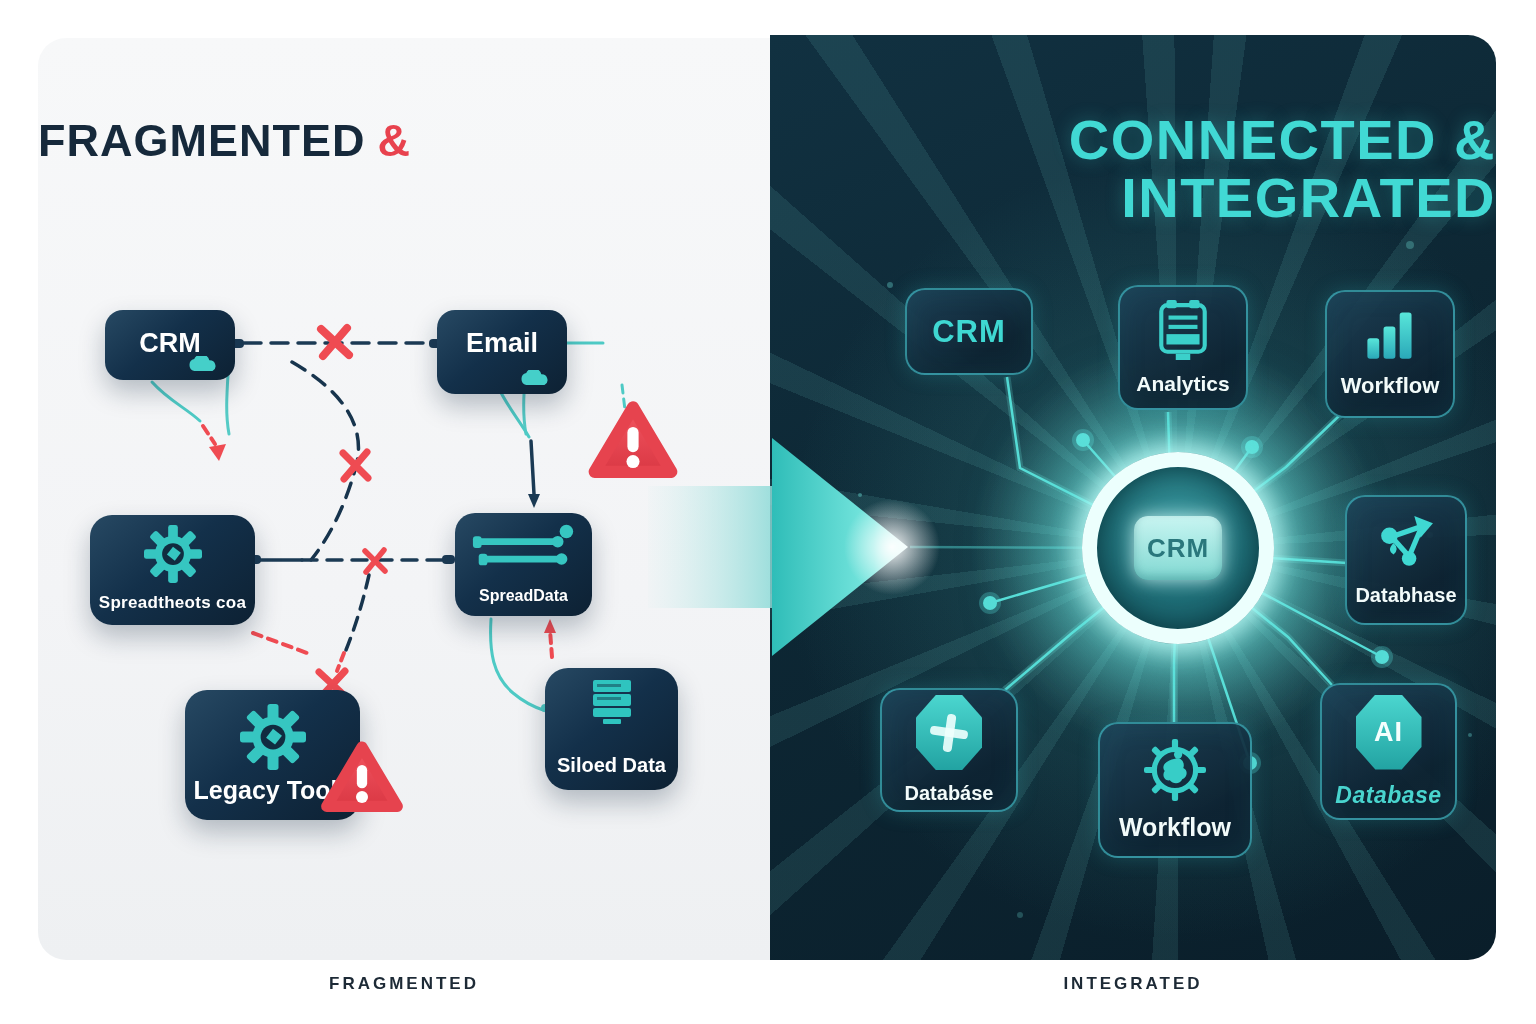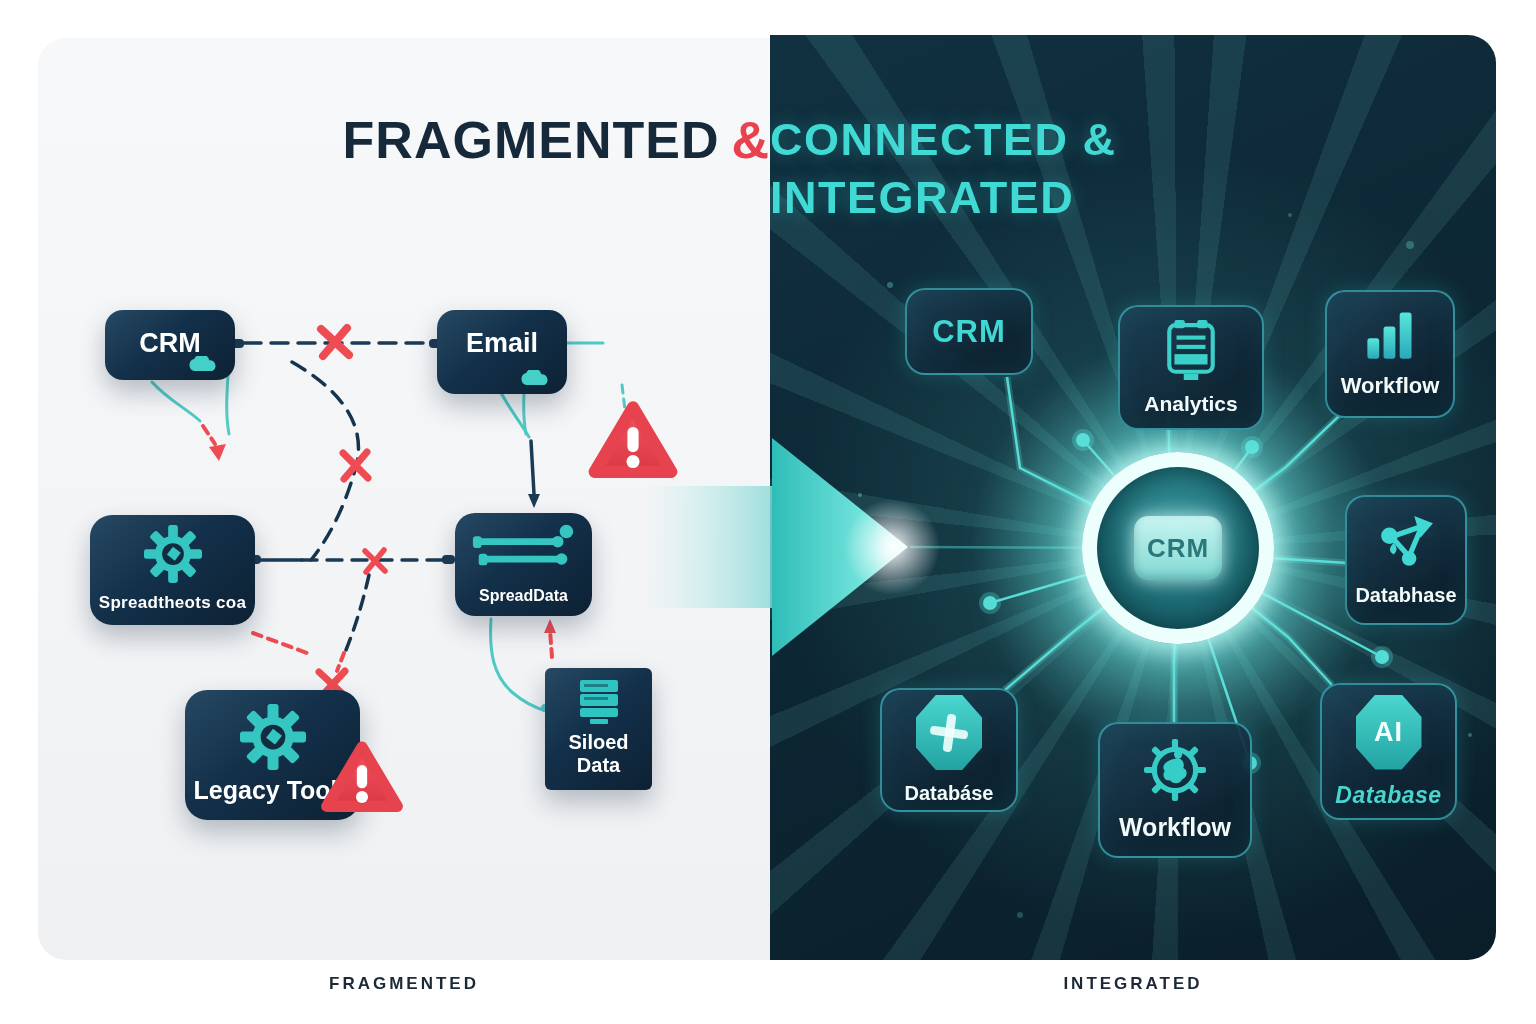--- a/index.html
+++ b/index.html
@@ -16,68 +16,68 @@
       linear-gradient(155deg,#113141 0%,#0d2734 45%,#0a1e2a 100%);
     border-radius:0 28px 28px 0; overflow:hidden; z-index:1; }
   .right-panel::before { content:''; position:absolute; inset:0;
     background:repeating-conic-gradient(from 4deg at 408px 513px,
       rgba(130,235,228,0.10) 0deg 3.6deg, rgba(130,235,228,0) 3.6deg 16deg); }
   .right-panel::after { content:''; position:absolute; inset:0;
     background:radial-gradient(circle at 408px 513px, rgba(200,255,250,0.30) 0%,
       rgba(90,210,205,0.12) 150px, rgba(0,0,0,0) 390px); }
 
   
-  .lp-title { position:absolute; left:0; top:74px; width:100%; text-align:right;
-    font-size:52px; font-weight:800; letter-spacing:1px; line-height:57px; color:#16293b; z-index:4;}
+  .lp-title { position:absolute; left:0; top:74px; width:100%; text-align:left;
+    font-size:45px; font-weight:800; letter-spacing:1px; line-height:57px; color:#16293b; z-index:4;}
   .lp-title .amp { color:#e8424e; margin-left:12px; }
   .lp-title .line2 { color:#e8424e; display:block; }
-  .rp-title { position:absolute; left:0; top:76px; width:100%; text-align:left;
-    font-size:45px; font-weight:800; letter-spacing:1.5px; line-height:58px; color:#41d9d4;
+  .rp-title { position:absolute; left:0; top:76px; width:100%; text-align:right;
+    font-size:56px; font-weight:800; letter-spacing:1.5px; line-height:58px; color:#41d9d4;
     text-shadow:0 0 18px rgba(60,210,205,0.35); z-index:4; }
 
   
   .node { position:absolute; border-radius:18px; z-index:11;
     background:linear-gradient(140deg,#274963 0%,#13304a 45%,#0d2133 100%);
     box-shadow:0 12px 26px rgba(18,40,62,0.28); color:#fff; font-weight:700; }
   .node .label { position:absolute; width:100%; text-align:center; }
   .n-crm   { left:105px; top:310px; width:130px; height:70px; }
   .n-email { left:437px; top:310px; width:130px; height:84px; }
   .n-crm .label, .n-email .label { top:18px; font-size:27px; }
   .cloud { position:absolute; right:13px; bottom:8px; width:36px; height:16px; }
   .n-sheets { left:90px;  top:515px; width:165px; height:110px; border-radius:22px; }
   .n-sheets .gear { position:absolute; left:50%; top:10px; transform:translateX(-50%); width:58px; height:58px; }
   .n-sheets .label { bottom:12px; font-size:17px; letter-spacing:.3px; }
   .n-sdata { left:455px; top:513px; width:137px; height:103px; border-radius:20px; }
   .n-sdata .sliders { position:absolute; left:50%; top:10px; transform:translateX(-50%); width:106px; height:46px; }
   .n-sdata .label { bottom:11px; font-size:16px; }
   .n-legacy { left:185px; top:690px; width:175px; height:130px; border-radius:22px; }
   .n-legacy .gear { position:absolute; left:50%; top:14px; transform:translateX(-50%); width:66px; height:66px; }
   .n-legacy .label { bottom:15px; font-size:25px; }
-  .n-siloed { left:545px; top:668px; width:107px; height:122px; border-radius:6px; }
+  .n-siloed { left:545px; top:668px; width:133px; height:122px; border-radius:23px; }
   .n-siloed .server { position:absolute; left:50%; top:10px; transform:translateX(-50%); width:52px; height:54px; }
   .n-siloed .label { bottom:13px; font-size:20px; }
 
   .warning { position:absolute; z-index:13; }
   .wt-email  { left:586px; top:398px; width:94px; height:86px; }
   .wt-legacy { left:319px; top:738px; width:86px; height:80px; }
 
   
   .overlay { position:absolute; left:0; top:0; width:1536px; height:1024px; z-index:6; pointer-events:none; }
 
   
   .card { position:absolute; z-index:11; border-radius:20px;
     background:linear-gradient(150deg, rgba(30,66,88,0.92) 0%, rgba(14,35,50,0.95) 70%);
     border:2px solid rgba(62,175,186,0.75);
     box-shadow:0 0 20px rgba(45,160,170,0.28), inset 0 0 28px rgba(30,110,120,0.14);
     display:flex; flex-direction:column; align-items:center; justify-content:center; gap:12px;
     color:#f2fbfa; font-weight:700; }
   .card .clabel { text-align:center; }
   .c-crm   { left:905px;  top:288px; width:128px; height:87px; }
   .c-crm .clabel { font-size:31px; color:#3fd8d2; letter-spacing:1px; }
-  .c-analytics { left:1118px; top:285px; width:146px; height:125px;margin-top:20px; }
+  .c-analytics { left:1118px; top:285px; width:130px; height:125px; }
   .c-analytics .clabel { font-size:21px; }
   .c-workflow1 { left:1325px; top:290px; width:130px; height:128px; }
   .c-workflow1 .clabel { font-size:22px; }
   .c-databhase { left:1345px; top:495px; width:122px; height:130px; }
   .c-databhase .clabel { font-size:20px; }
   .c-database2 { left:880px; top:688px; width:138px; height:124px; }
   .c-database2 .clabel { font-size:20px; }
   .c-workflow2 { left:1098px; top:722px; width:154px; height:136px; }
   .c-workflow2 .clabel { font-size:25px; }
   .c-ai { left:1320px; top:683px; width:137px; height:137px; }

